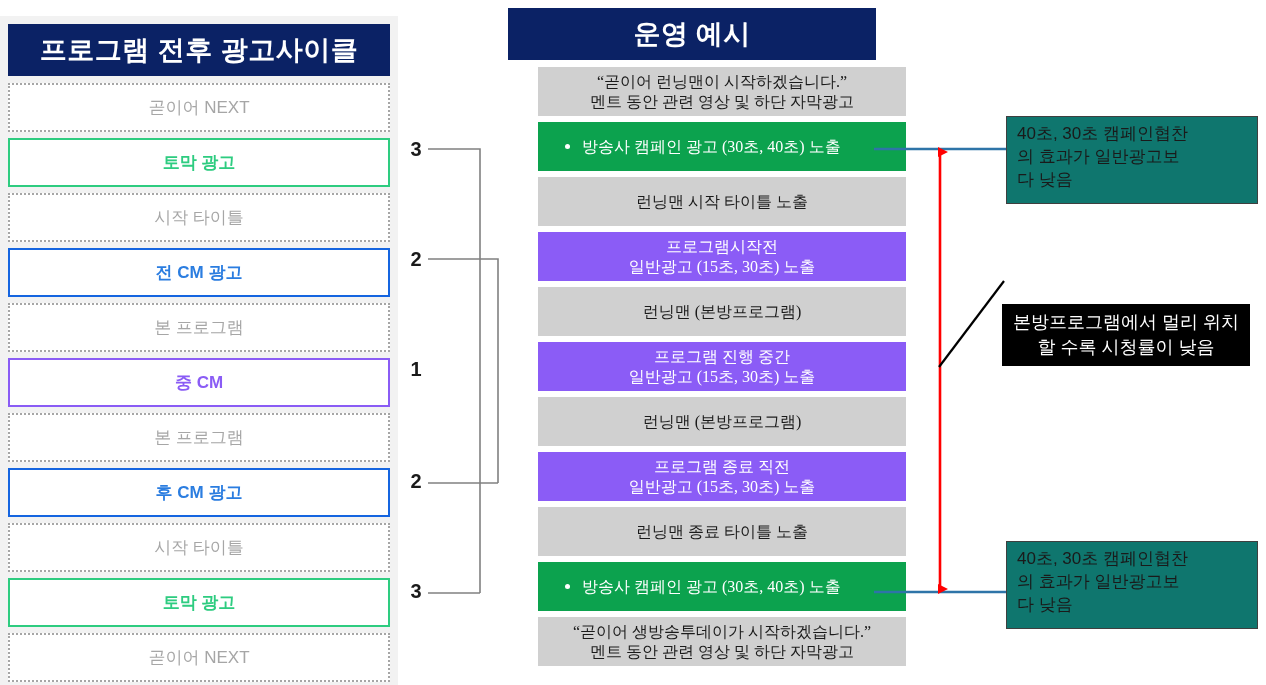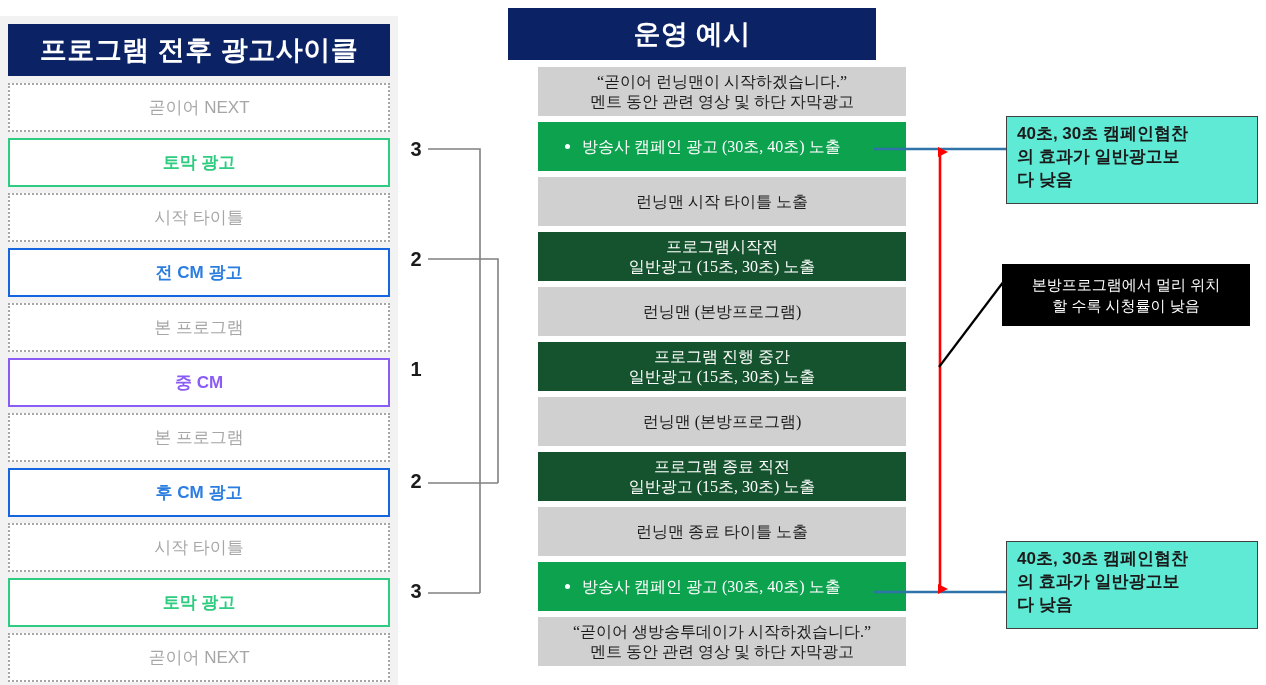--- a/index.html
+++ b/index.html
@@ -136,21 +136,21 @@
     font-size: 16px;
     line-height: 1.25;
     box-sizing: border-box;
     padding: 0 6px;
   }
   .rrow.grey {
     background: #d0d0d0;
     color: #1a1a1a;
   }
   .rrow.blue {
-    background: #14532d;
+    background: #8b5cf6;
     color: #ffffff;
   }
   .rrow.green {
     background: #0ca24e;
     color: #ffffff;
     justify-content: flex-start;
     padding-left: 27px;
     text-align: left;
   }
   .bullet {
@@ -167,37 +167,37 @@
   }
 
   
   .callout {
     position: absolute;
     box-sizing: border-box;
     font-size: 17px;
     line-height: 1.35;
   }
   .callout.white {
-    background: #5eead4;
+    background: #0f766e;
     border: 1px solid #3f3f3f;
     color: #1a1a1a;
     padding: 6px 8px 6px 10px;
-    font-weight: bold;
   }
   .callout.black {
     background: #000000;
     border: 1px solid #000000;
     color: #ffffff;
     padding: 8px 8px;
     text-align: center;
-    font-size: 15px;
+    font-size: 18px;
     line-height: 1.4;
     display: flex;
     align-items: center;
     justify-content: center;
+    margin-top: 40px;
   }
   .callout .ctext { white-space: pre-line; }
 
   .overlay-svg {
     position: absolute;
     left: 0; top: 0;
     width: 1266px;
     height: 685px;
     pointer-events: none;
   }

